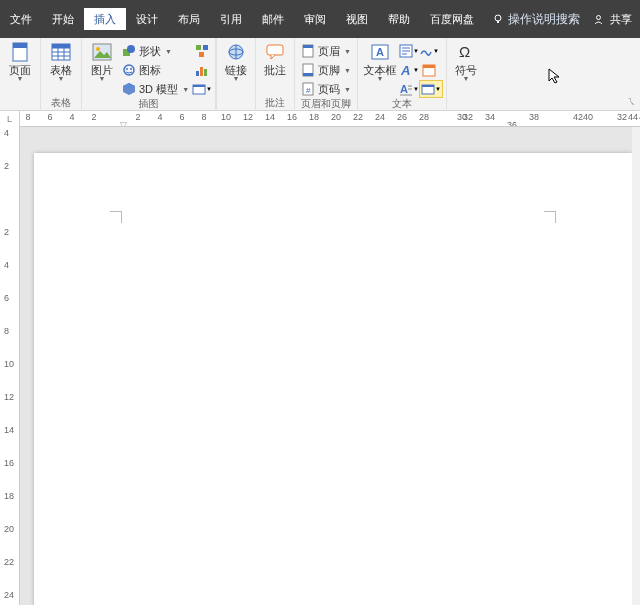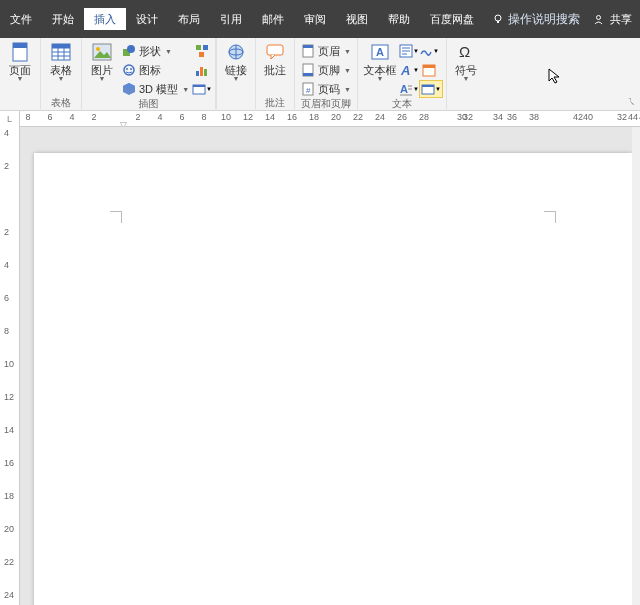--- a/index.html
+++ b/index.html
@@ -364,22 +364,22 @@
       <span class="num" style="left: 250px;">14</span>
       <span class="num" style="left: 272px;">16</span>
       <span class="num" style="left: 294px;">18</span>
       <span class="num" style="left: 316px;">20</span>
       <span class="num" style="left: 338px;">22</span>
       <span class="num" style="left: 360px;">24</span>
       <span class="num" style="left: 382px;">26</span>
       <span class="num" style="left: 404px;">28</span>
       <span class="num" style="left: 436px; margin-left: 6px;">30</span>
       <span class="num" style="left: 448px;">32</span>
-      <span class="num" style="left: 470px; margin-left: 8px;">34</span>
-      <span class="num" style="left: 492px;">36</span>
+      <span class="num" style="left: 470px;">34</span>
+      <span class="num" style="left: 492px; margin-top: 8px;">36</span>
       <span class="num" style="left: 514px;">38</span>
       <span class="num" style="left: 568px;">40</span>
       <span class="num" style="left: 558px;">42</span>
       <span class="num" style="left: 613px;">44</span>
       <span class="num" style="left: 602px;">32</span>
       <span class="num" style="left: 624px;">48</span>
     </div>
 </div>
 
 <div class="editor">

